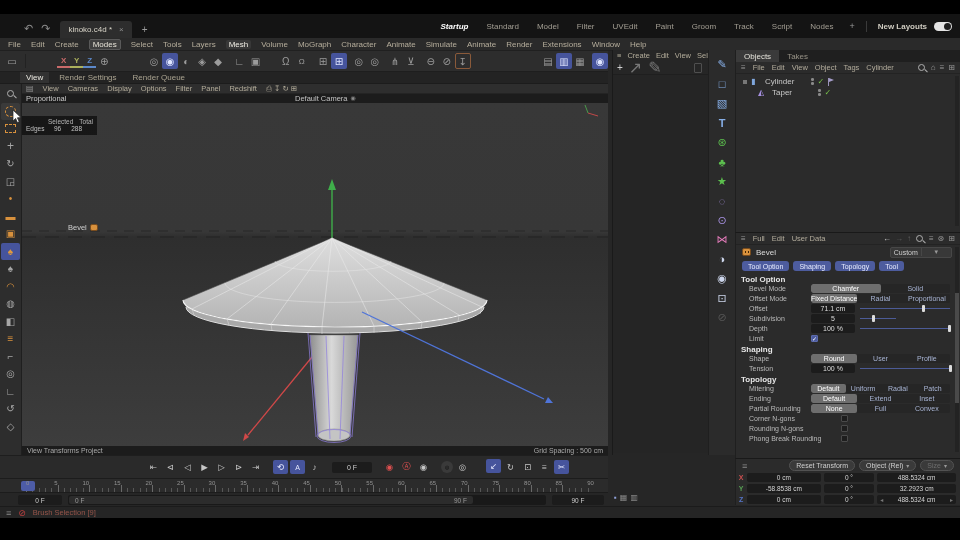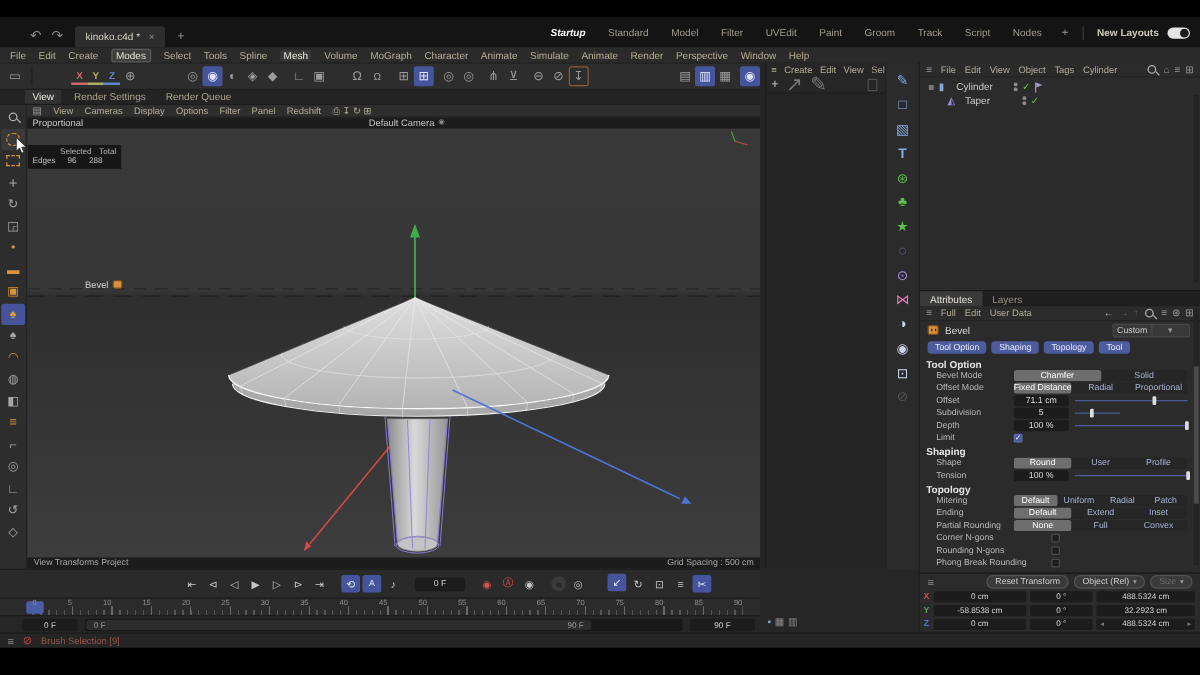--- a/index.html
+++ b/index.html
@@ -205,30 +205,30 @@
     </div>
   </div>
 
   <div class="menubar">
     <b>File</b>
     <b>Edit</b>
     <b>Create</b>
     <b class="boxed">Modes</b>
     <b>Select</b>
     <b>Tools</b>
-    <b>Spline</b>
+    <b>Layers</b>
     <b class="lit">Mesh</b>
     <b>Volume</b>
     <b>MoGraph</b>
     <b>Character</b>
     <b>Animate</b>
     <b>Simulate</b>
     <b>Animate</b>
     <b>Render</b>
-    <b>Perspective</b>
+    <b>Extensions</b>
     <b>Window</b>
     <b>Help</b>
   </div>
 
   <div class="toolbar">
     <div class="tb" style="margin-left:4px">▭</div>
     <i class="sepv"></i>
       <div style="width:40px"></div>
     <b class="ax" style="color:#c96a6a;border-color:#c96a6a">X</b>
     <b class="ax" style="color:#aab05c;border-color:#aab05c">Y</b>
@@ -459,20 +459,24 @@
     <div class="is c-purp">◌</div>
     <div class="is c-purp">⊙</div>
     <div class="is c-pink">⋈</div>
     <div class="is c-lt">◑</div>
     <div class="is c-lt">◉</div>
     <div class="is c-lt">⊡</div>
     <div class="is c-dim">⊘</div>
   </div>
 
   <div class="objects">
+    <div class="panel-tabs">
+      <div class="ptab active">Objects</div>
+      <div class="ptab">Takes</div>
+    </div>
     <div class="pmenu">
       <b class="mi">≡</b>
       <b>File</b>
       <b>Edit</b>
       <b>View</b>
       <b>Object</b>
       <b>Tags</b>
       <b>Cylinder</b>
       <span class="pm-right">
         <i class="mag"></i>
@@ -500,24 +504,20 @@
             <i></i>
             <i></i>
           </span>
         <b class="grn">✓</b>
       </div>
     </div>
     <div class="oscroll"></div>
   </div>
 
   <div class="attrs">
-    <div class="panel-tabs">
-      <div class="ptab active">Attributes</div>
-      <div class="ptab">Layers</div>
-    </div>
     <div class="pmenu">
       <b class="mi">≡</b>
       <b>Full</b>
       <b>Edit</b>
       <b>User Data</b>
       <span class="pm-right">
         <b style="color:#ccc">←</b>
         <b style="color:#5c5c5c">→</b>
         <b style="color:#5c5c5c">↑</b>
         <i class="mag"></i>

